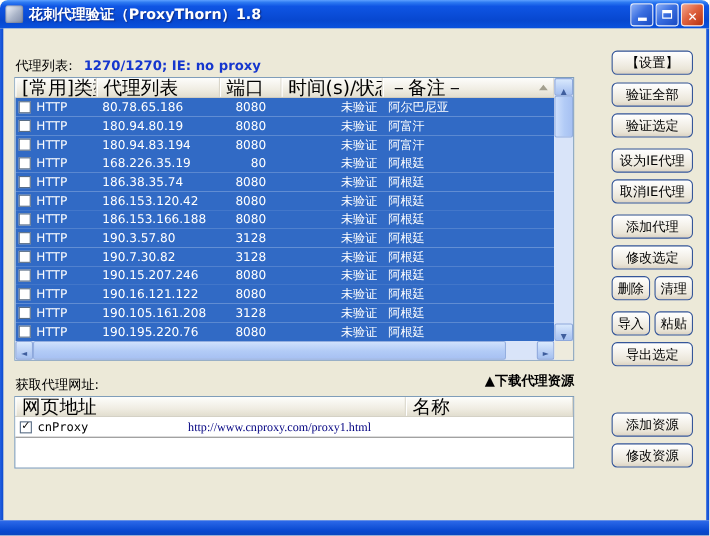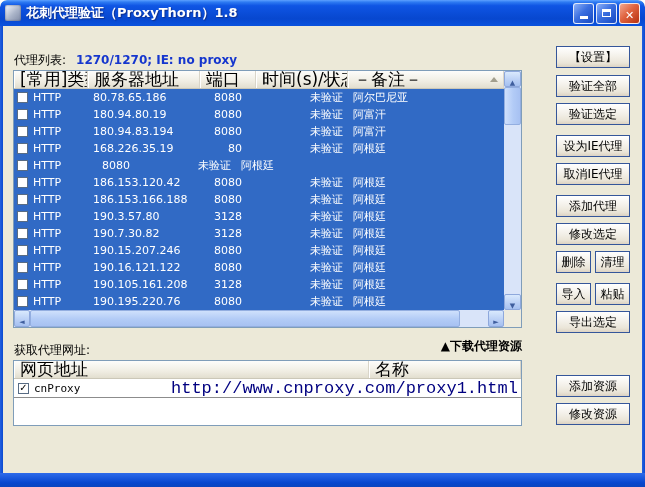--- a/index.html
+++ b/index.html
@@ -65,26 +65,26 @@
   
   .res-label{position:absolute;left:11px;top:316px;font-size:12px;color:#000}
   .download-btn{position:absolute;top:311px;left:386px;width:133px;height:18px;font-size:12px;font-weight:bold;color:#000;display:flex;align-items:center;justify-content:flex-end;cursor:pointer}
   .resbox{position:absolute;left:10px;top:334px;width:509px;height:66px;border:1px solid #7F9DB9;background:#fff;box-sizing:border-box}
   .resbox .lv-header{width:100%}
   .r-name{width:152px}.r-url{flex:1}
   .rrow{display:flex;height:18px;align-items:center;border-bottom:1px solid #8C8C8C;font-size:11px;background:#fff;cursor:default}
   .rrow .rc-name{width:152px;display:flex;align-items:center;gap:5px;padding-left:4px;box-sizing:border-box}
   .rrow .rc-url{flex:1;padding-left:5px;box-sizing:border-box;overflow:hidden;white-space:nowrap}
   .r-nametext{font-family:"DejaVu Sans Mono","Liberation Mono",monospace;font-weight:normal;font-size:11px;color:#000}
-  .r-urltext{font-family:Liberation Mono, monospace;font-size:17px;color:var(--url-text,#000080)}
+  .r-urltext{font-family:Liberation Serif, serif;font-size:11px;color:var(--url-text,#000080)}
 
   
   .btn{position:absolute;left:553px;width:74px;height:22px;
     background:linear-gradient(180deg,#FFFFFF 0%,#F4F1EA 45%,#EAE5D8 80%,#DCD3C3 100%);
-    border:1px solid #35569A;border-radius:0;font-size:12px;color:#000;
+    border:1px solid #35569A;border-radius:5px;font-size:12px;color:#000;
     display:flex;align-items:center;justify-content:center;cursor:pointer;box-sizing:border-box;white-space:nowrap;overflow:hidden}
   .btn.small{width:35px}
 </style>
 </head>
 <body>
 
 <div id="window">
 
   <div class="titlebar">
     <div class="app-icon"></div>
@@ -105,21 +105,21 @@
   <div class="client">
 
     <div class="summary">
       <span class="sum-label">代理列表:</span>
       <span class="sum-value">1270/1270;   IE: no proxy</span>
     </div>
 
     <div class="listbox">
       <div class="lv-header">
         <div class="hcell c-type">[常用]类型</div>
-        <div class="hcell c-addr">服务器地址</div>
+        <div class="hcell c-addr">代理列表</div>
         <div class="hcell c-port">端口</div>
         <div class="hcell c-status">时间(s)/状态</div>
         <div class="hcell c-note">
           <span>－备注－</span>
           <span class="sort-tri"></span>
         </div>
       </div>
       <div class="lv-body">
           <div class="prow sel">
             <div class="cell c-type">
@@ -159,20 +159,21 @@
             <div class="cell c-addr">168.226.35.19</div>
             <div class="cell c-port">80</div>
             <div class="cell c-status">未验证</div>
             <div class="cell c-note">阿根廷</div>
           </div>
           <div class="prow sel">
             <div class="cell c-type">
               <span class="cb"></span>
               <span>HTTP</span>
             </div>
+            <div class="cell c-addr">186.38.35.74</div>
             <div class="cell c-port">8080</div>
             <div class="cell c-status">未验证</div>
             <div class="cell c-note">阿根廷</div>
           </div>
           <div class="prow sel">
             <div class="cell c-type">
               <span class="cb"></span>
               <span>HTTP</span>
             </div>
             <div class="cell c-addr">186.153.120.42</div>

